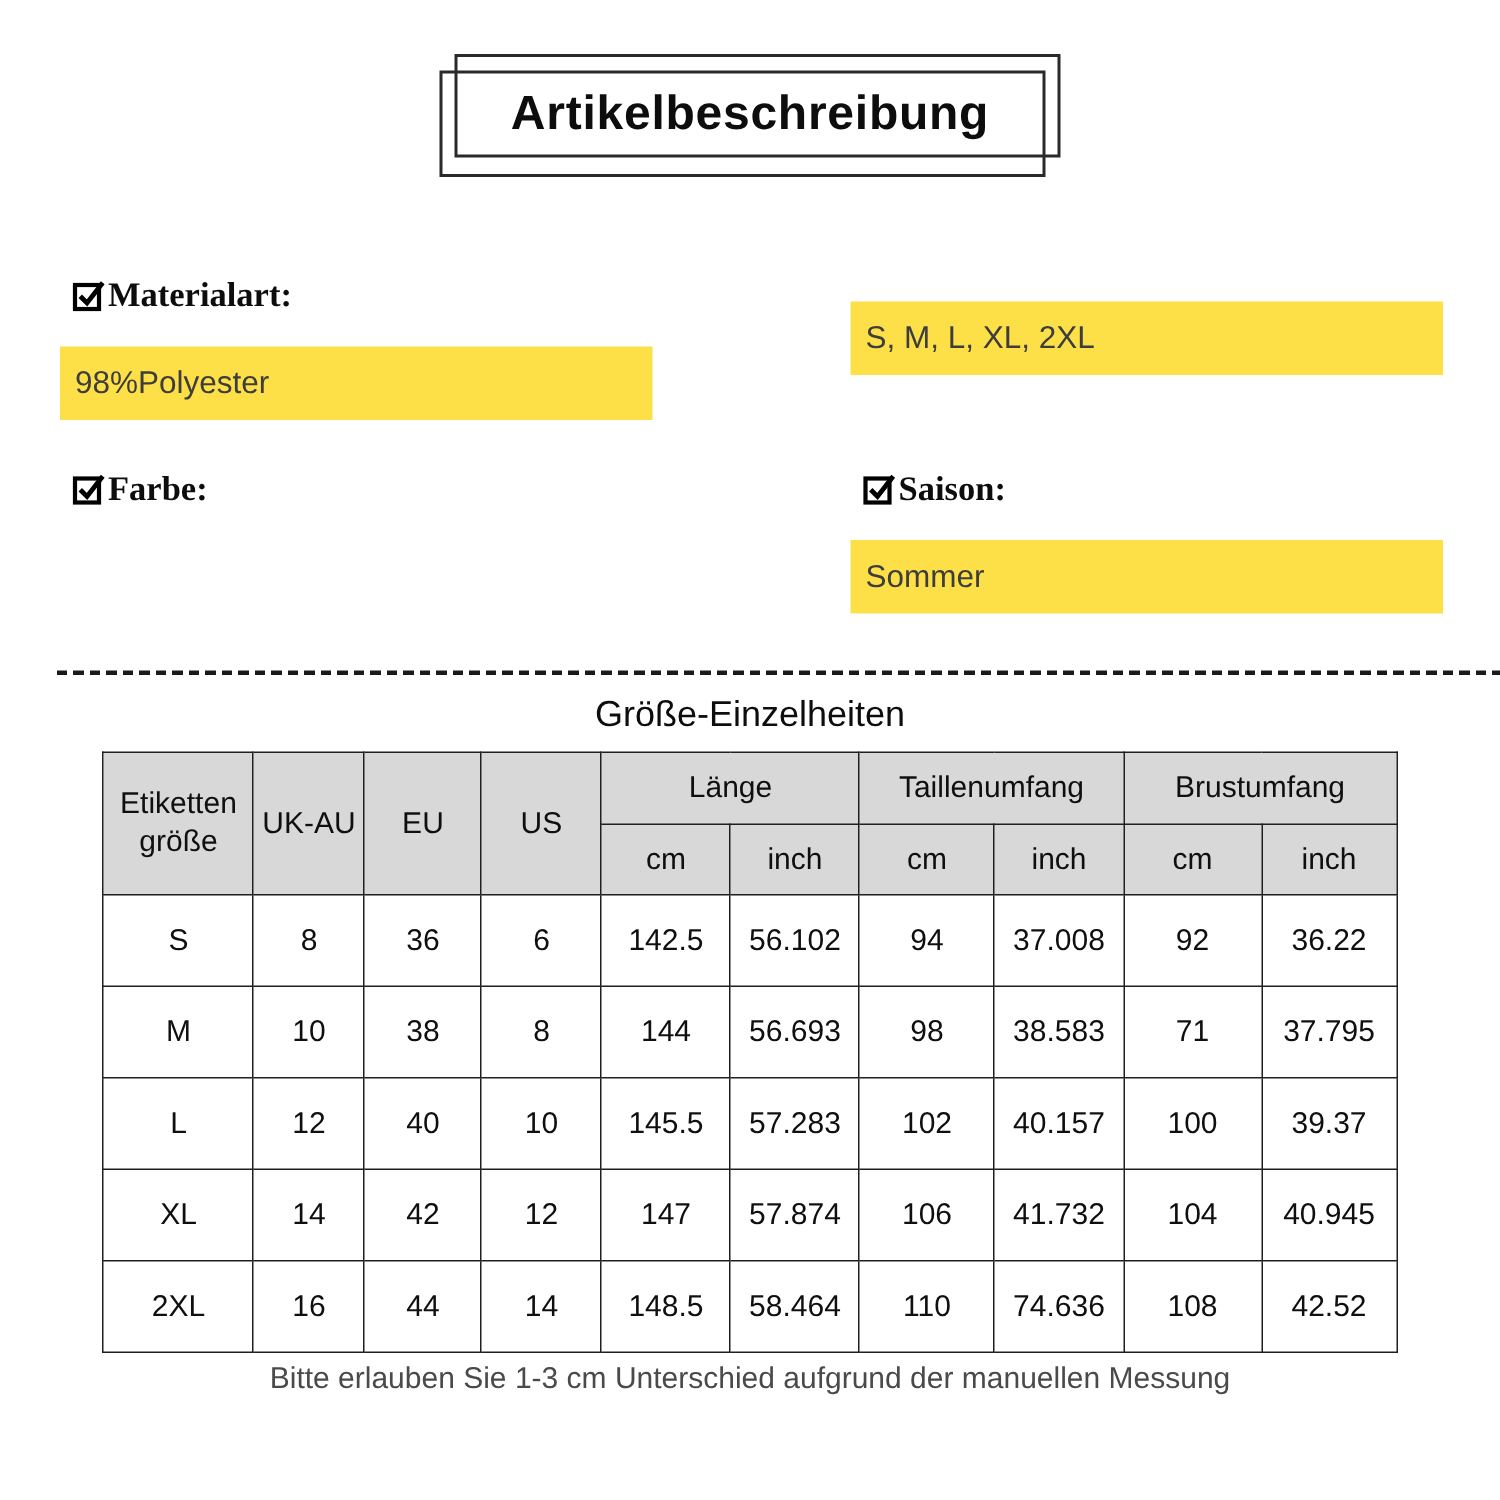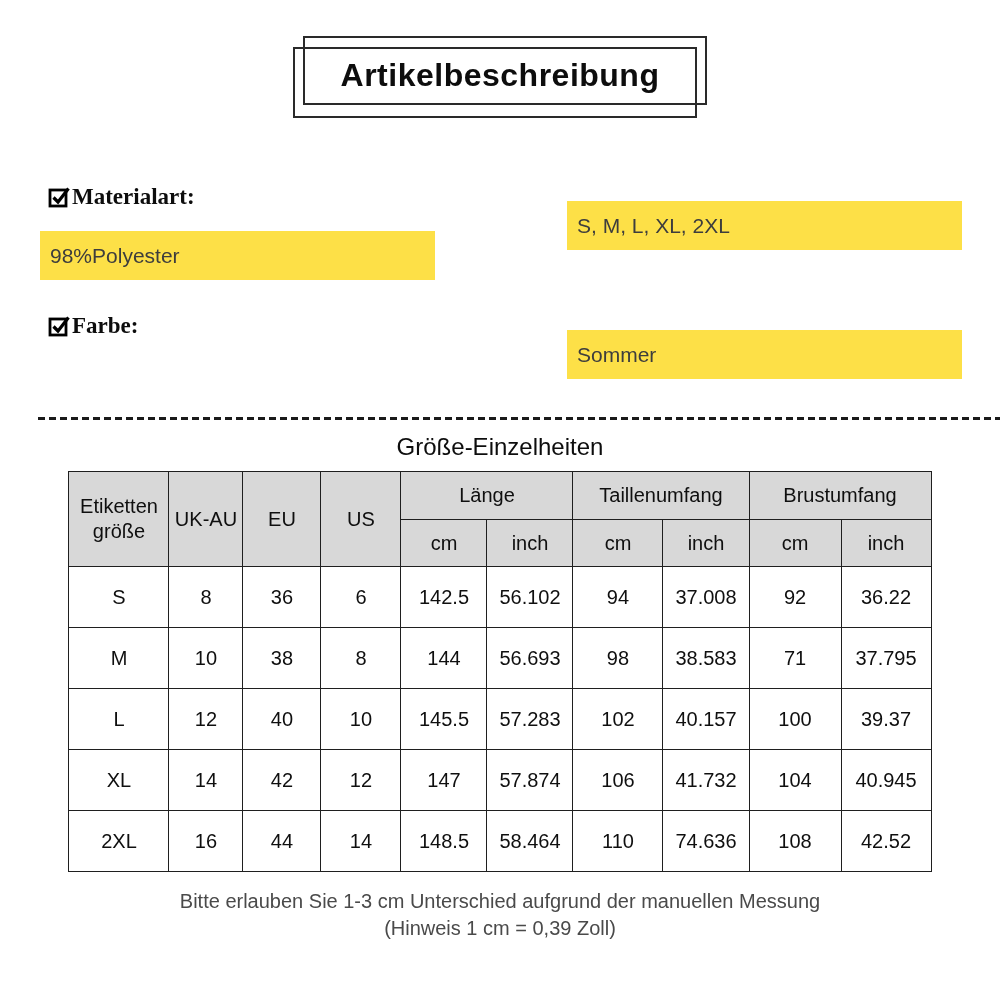--- a/index.html
+++ b/index.html
@@ -65,21 +65,21 @@
     background: repeating-linear-gradient(90deg, #1a1a1a 0 7px, transparent 7px 11px);
   }
   .table-title {
     margin-top: 13px;
     text-align: center;
     font-size: 24px; font-weight: normal; color: #0d0d0d;
   }
 
   
   table.size-table {
-    margin: 10px auto 16px;
+    margin: 10px auto 4px;
     width: 862px;
     border-collapse: collapse;
     table-layout: fixed;
     padding-left: 29px;
   }
   .size-table th, .size-table td {
     border: 1.5px solid #1f1f1f;
     text-align: center;
     vertical-align: middle;
     font-size: 20px; font-weight: 400; color: #0f0f0f;
@@ -129,20 +129,27 @@
     <div class="section-heading">
       <svg width="22" height="22" viewBox="0 0 22 22">
         <rect x="2" y="4" width="16" height="16" fill="none" stroke="#000" stroke-width="2.8"></rect>
         <path d="M5.5 11.5 L10 16 L20.5 2.5" fill="none" stroke="#000" stroke-width="3.2"></path>
       </svg>
       <span>Farbe:</span>
     </div>
   </div>
 
   <div class="section">
+    <div class="section-heading">
+      <svg width="22" height="22" viewBox="0 0 22 22">
+        <rect x="2" y="4" width="16" height="16" fill="none" stroke="#000" stroke-width="2.8"></rect>
+        <path d="M5.5 11.5 L10 16 L20.5 2.5" fill="none" stroke="#000" stroke-width="3.2"></path>
+      </svg>
+      <span>Saison:</span>
+    </div>
     <div class="section-value">Sommer</div>
   </div>
 
 </div>
 
 <div class="divider"></div>
 
 <div class="table-title">Größe-Einzelheiten</div>
 
 <table class="size-table">
@@ -236,14 +243,13 @@
       <td>110</td>
       <td>74.636</td>
       <td>108</td>
       <td>42.52</td>
     </tr>
   </tbody>
 </table>
 
 <div class="footer-note">
   <div>Bitte erlauben Sie 1-3 cm Unterschied aufgrund der manuellen Messung</div>
-  <div>(Hinweis 1 cm = 0,39 Zoll)</div>
 </div>
 
 </body></html>

